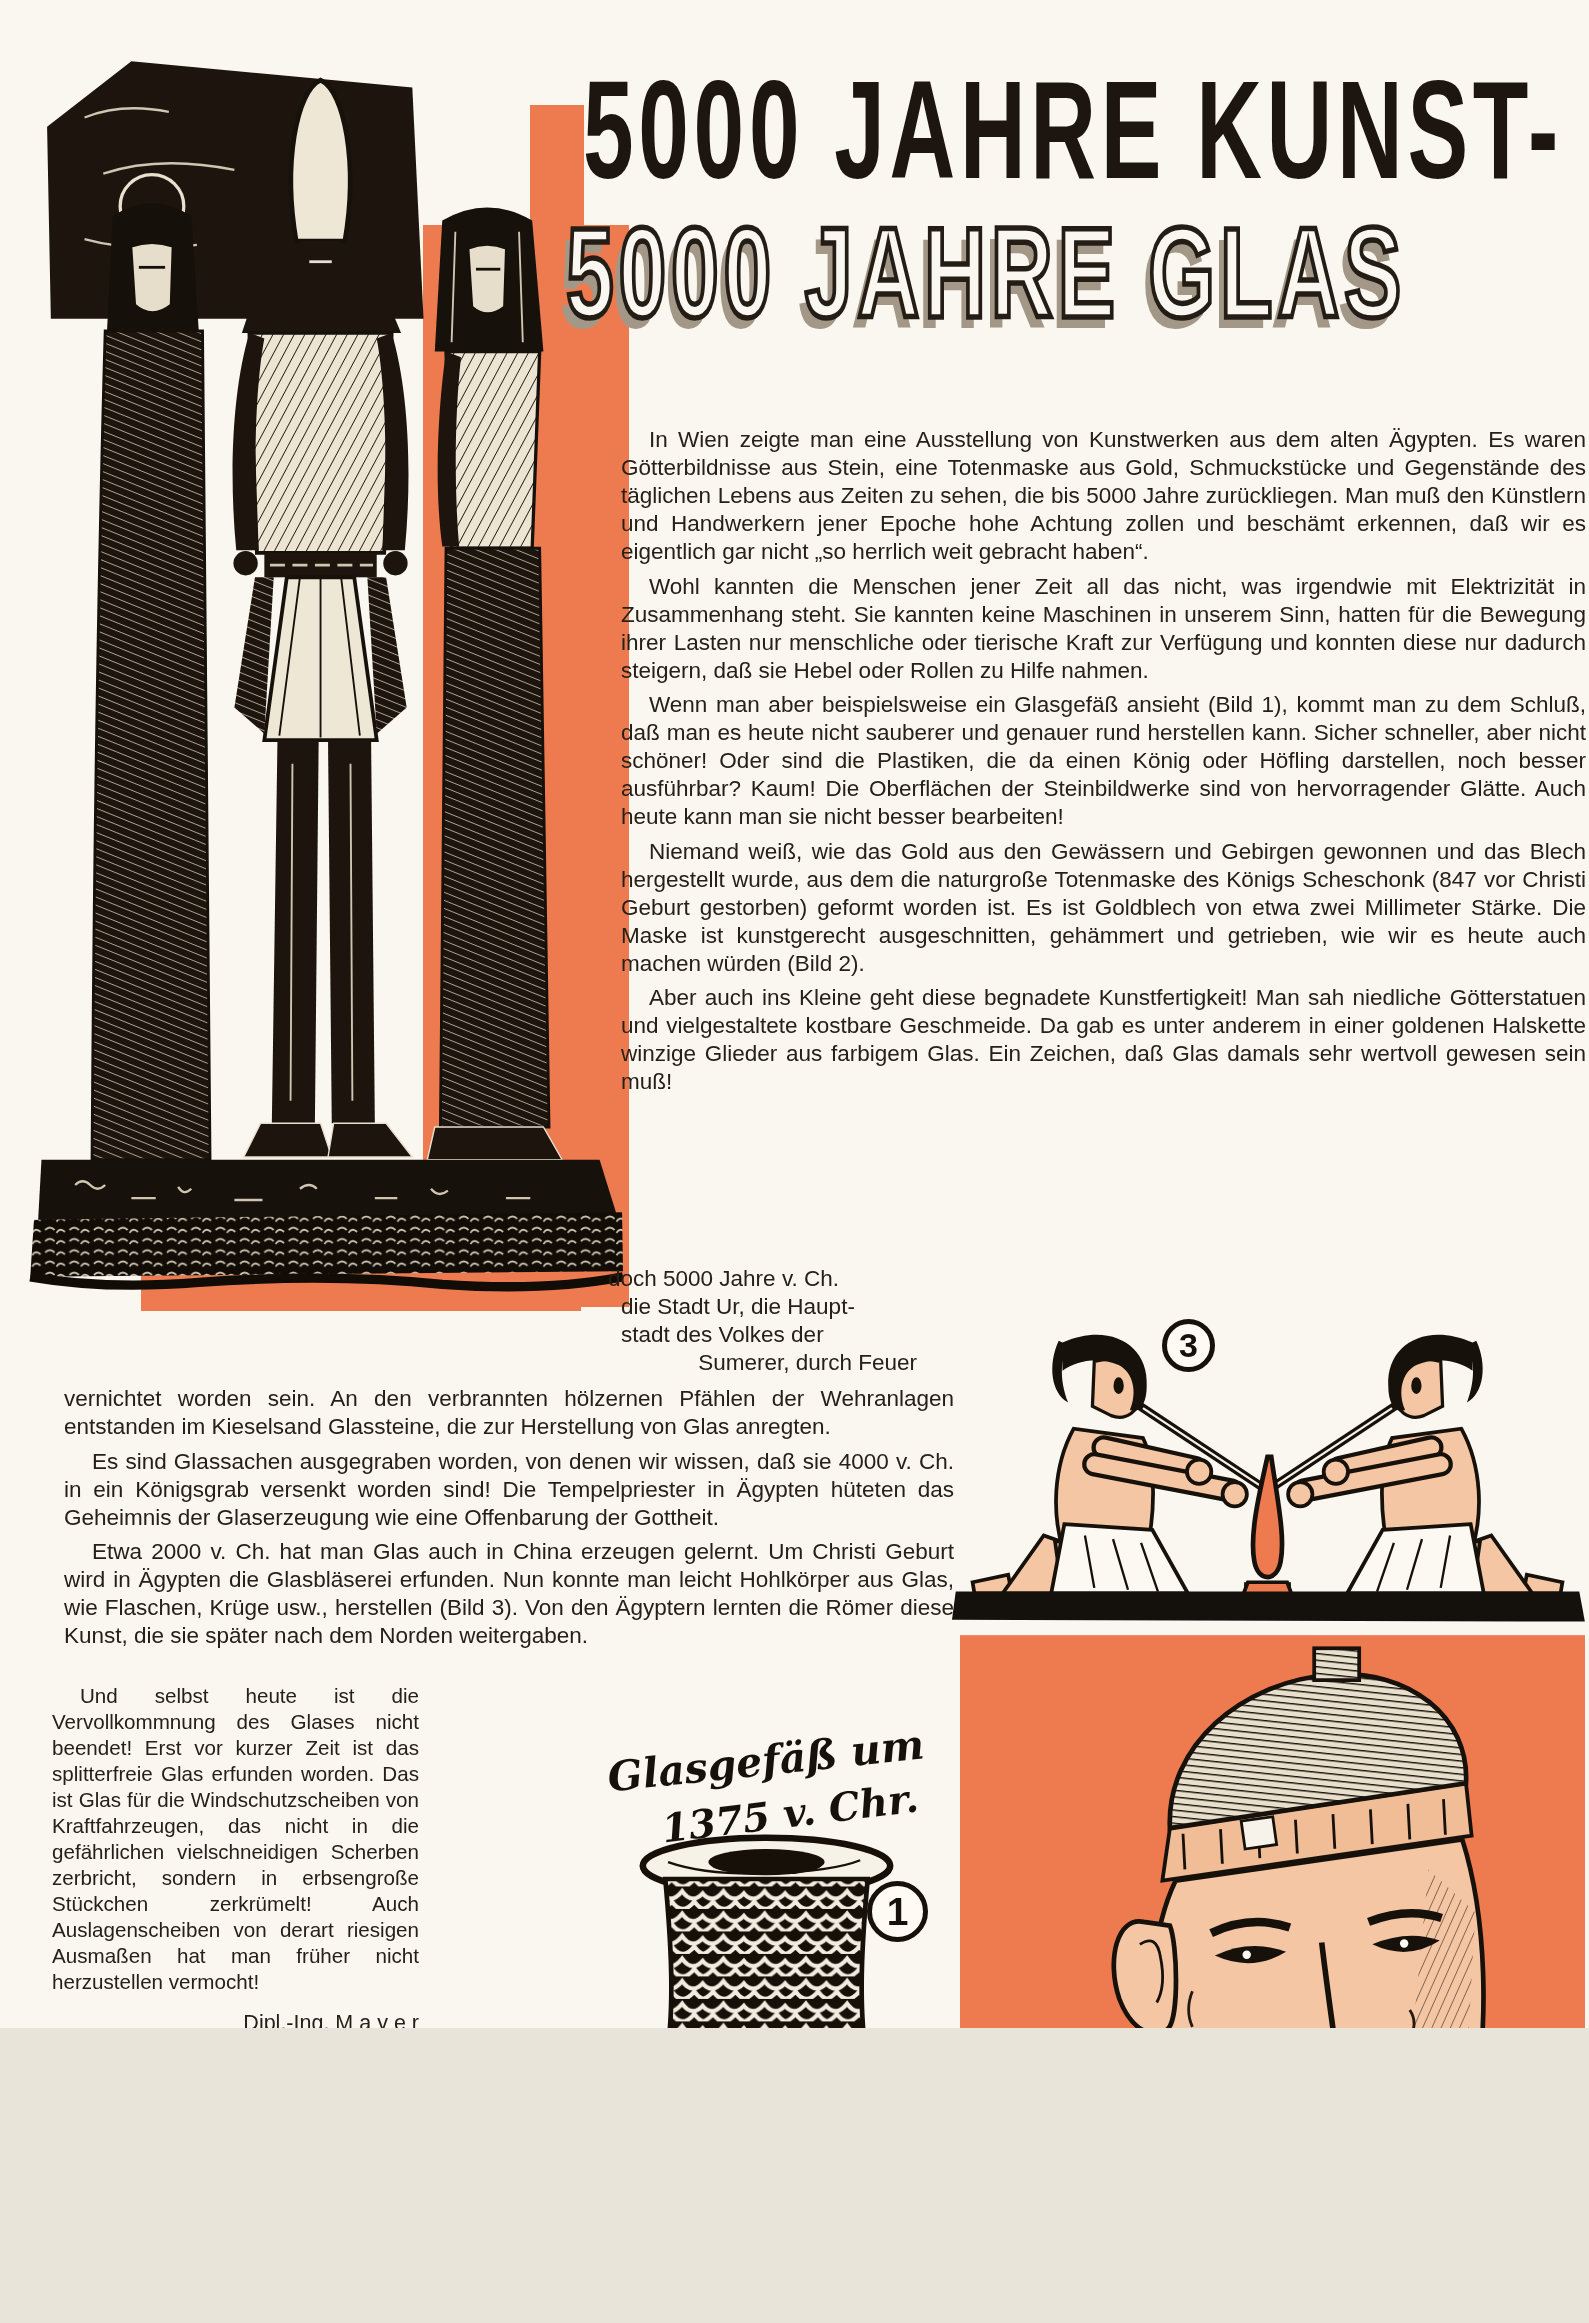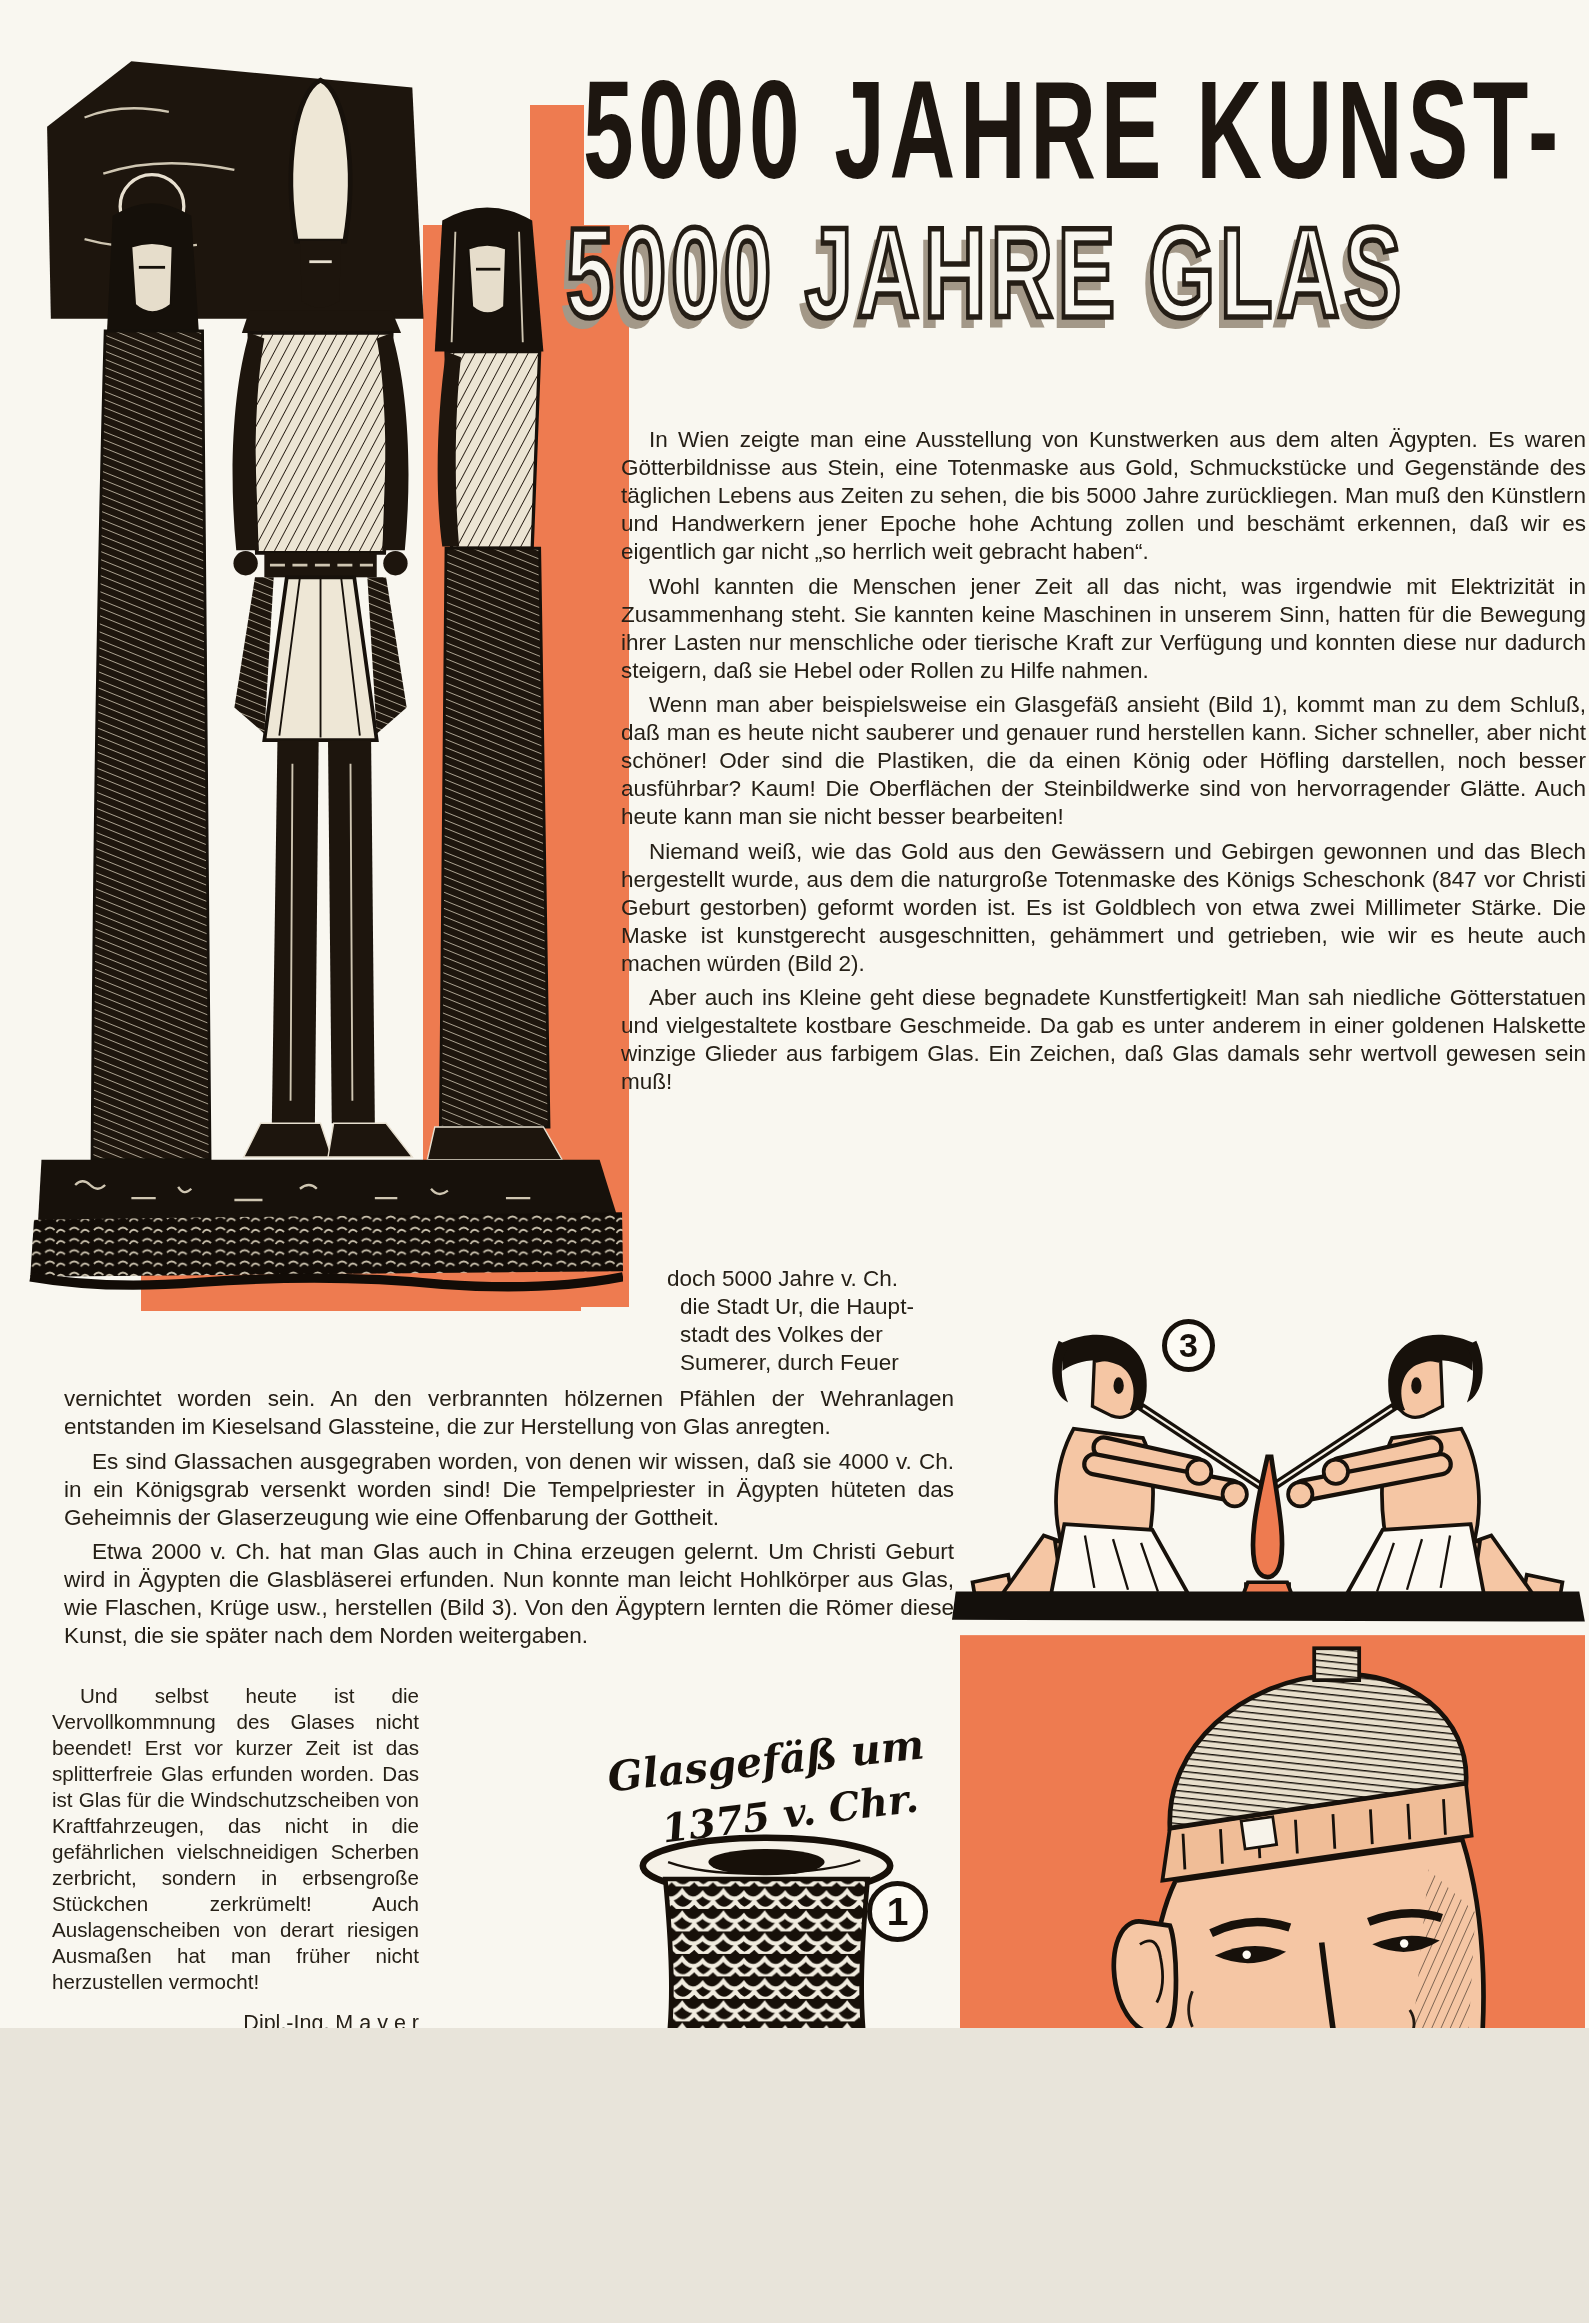--- a/index.html
+++ b/index.html
@@ -12,21 +12,21 @@
          transform-origin:top left;letter-spacing:4.7px;}
   .title1{left:583px;top:52px;font-size:91px;transform:scale(1.0,1.52);color:#1d1610;}
   .title2{left:566px;top:200px;font-size:86px;transform:scale(1.0,1.48);
           color:#f9f7f0;-webkit-text-stroke:3.7px #241d15;
           text-shadow:-6.6px 7.5px 0 #a39888;}
   
   .bt{position:absolute;z-index:2;text-align:justify;color:#262017;}
   .bt p{margin:0 0 6.6px 0;}
   .bt p.ind{text-indent:28px;}
   .colRight{left:621px;top:426px;width:965px;font-size:22.5px;line-height:28px;}
-  .wrapCol{left:667px;top:1265px;width:309px;font-size:22.5px;line-height:28px;text-align:left;}
+  .wrapCol{left:608px;top:1265px;width:309px;font-size:22.5px;line-height:28px;text-align:left;}
   .colMid{left:64px;top:1385px;width:890px;font-size:22.5px;line-height:28px;}
   .colLeft{left:52px;top:1683px;width:367px;font-size:20.6px;line-height:26px;}
   .byline{margin-top:15px;text-align:right;font-size:21.5px;}
   
   .figsvg{position:absolute;z-index:2;}
   .badge{position:absolute;z-index:5;background:#fdfbf4;border:5.6px solid #17110b;border-radius:50%;
          display:flex;align-items:center;justify-content:center;font-weight:bold;color:#17110b;}
   .badge1{left:867px;top:1881px;width:51px;height:51px;font-size:39px;}
   .badge2{left:988px;top:2142px;width:52px;height:52px;font-size:41px;}
   .badge3{left:1162px;top:1319px;width:43px;height:43px;font-size:34px;}
@@ -119,21 +119,21 @@
     <p class="ind">Wohl kannten die Menschen jener Zeit all das nicht, was irgendwie mit Elektrizität in Zusammenhang steht. Sie kannten keine Maschinen in unserem Sinn, hatten für die Bewegung ihrer Lasten nur menschliche oder tierische Kraft zur Verfügung und konnten diese nur dadurch steigern, daß sie Hebel oder Rollen zu Hilfe nahmen.</p>
     <p class="ind">Wenn man aber beispielsweise ein Glasgefäß ansieht (Bild 1), kommt man zu dem Schluß, daß man es heute nicht sauberer und genauer rund herstellen kann. Sicher schneller, aber nicht schöner! Oder sind die Plastiken, die da einen König oder Höfling darstellen, noch besser ausführbar? Kaum! Die Oberflächen der Steinbildwerke sind von hervorragender Glätte. Auch heute kann man sie nicht besser bearbeiten!</p>
     <p class="ind">Niemand weiß, wie das Gold aus den Gewässern und Gebirgen gewonnen und das Blech hergestellt wurde, aus dem die naturgroße Totenmaske des Königs Scheschonk (847 vor Christi Geburt gestorben) geformt worden ist. Es ist Goldblech von etwa zwei Millimeter Stärke. Die Maske ist kunstgerecht ausgeschnitten, gehämmert und getrieben, wie wir es heute auch machen würden (Bild 2).</p>
     <p class="ind">Aber auch ins Kleine geht diese begnadete Kunstfertigkeit! Man sah niedliche Götterstatuen und vielgestaltete kostbare Geschmeide. Da gab es unter anderem in einer goldenen Halskette winzige Glieder aus farbigem Glas. Ein Zeichen, daß Glas damals sehr wertvoll gewesen sein muß!</p>
   </div>
 
   <div class="bt wrapCol">
     <div>doch 5000 Jahre v. Ch.</div>
     <div style="padding-left:13px;">die Stadt Ur, die Haupt-</div>
     <div style="padding-left:13px;">stadt des Volkes der</div>
-    <div style="padding-left:13px;">Sumerer, durch Feuer</div>
+    <div style="padding-left:13px;text-align:right;">Sumerer, durch Feuer</div>
   </div>
 
   <div class="bt colMid">
     <p>vernichtet worden sein. An den verbrannten hölzernen Pfählen der Wehranlagen entstanden im Kieselsand Glassteine, die zur Herstellung von Glas anregten.</p>
     <p class="ind">Es sind Glassachen ausgegraben worden, von denen wir wissen, daß sie 4000 v. Ch. in ein Königsgrab versenkt worden sind! Die Tempelpriester in Ägypten hüteten das Geheimnis der Glaserzeugung wie eine Offenbarung der Gottheit.</p>
     <p class="ind">Etwa 2000 v. Ch. hat man Glas auch in China erzeugen gelernt. Um Christi Geburt wird in Ägypten die Glasbläserei erfunden. Nun konnte man leicht Hohlkörper aus Glas, wie Flaschen, Krüge usw., herstellen (Bild 3). Von den Ägyptern lernten die Römer diese Kunst, die sie später nach dem Norden weitergaben.</p>
   </div>
 
   <div class="bt colLeft">
     <p class="ind">Und selbst heute ist die Vervollkommnung des Glases nicht beendet! Erst vor kurzer Zeit ist das splitterfreie Glas erfunden worden. Das ist Glas für die Windschutzscheiben von Kraftfahrzeugen, das nicht in die gefährlichen vielschneidigen Scherben zerbricht, sondern in erbsengroße Stückchen zerkrümelt! Auch Auslagenscheiben von derart riesigen Ausmaßen hat man früher nicht herzustellen vermocht!</p>

